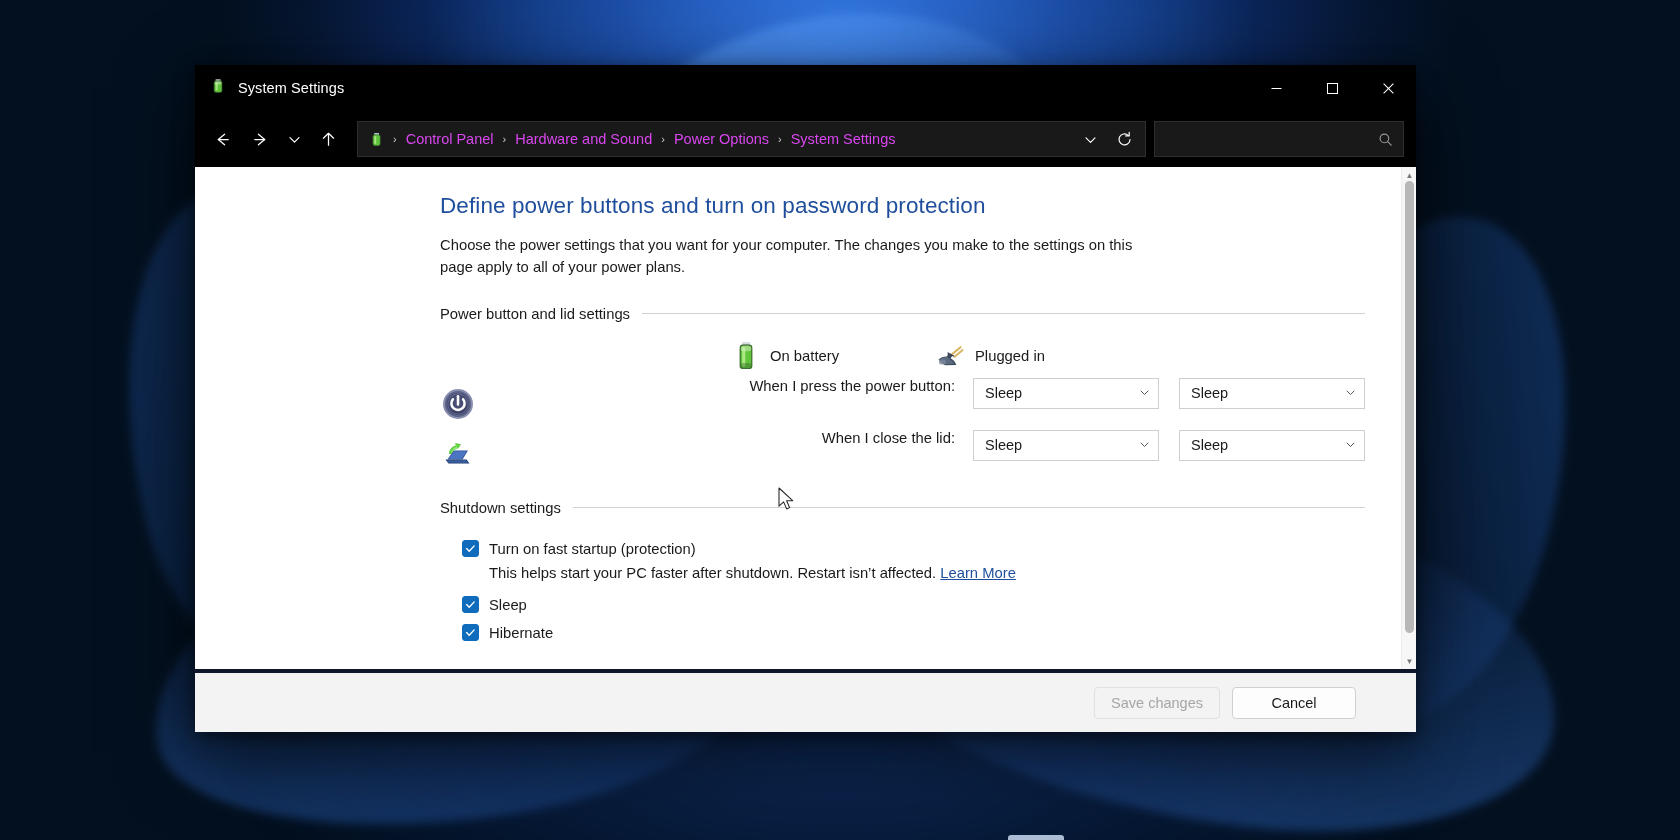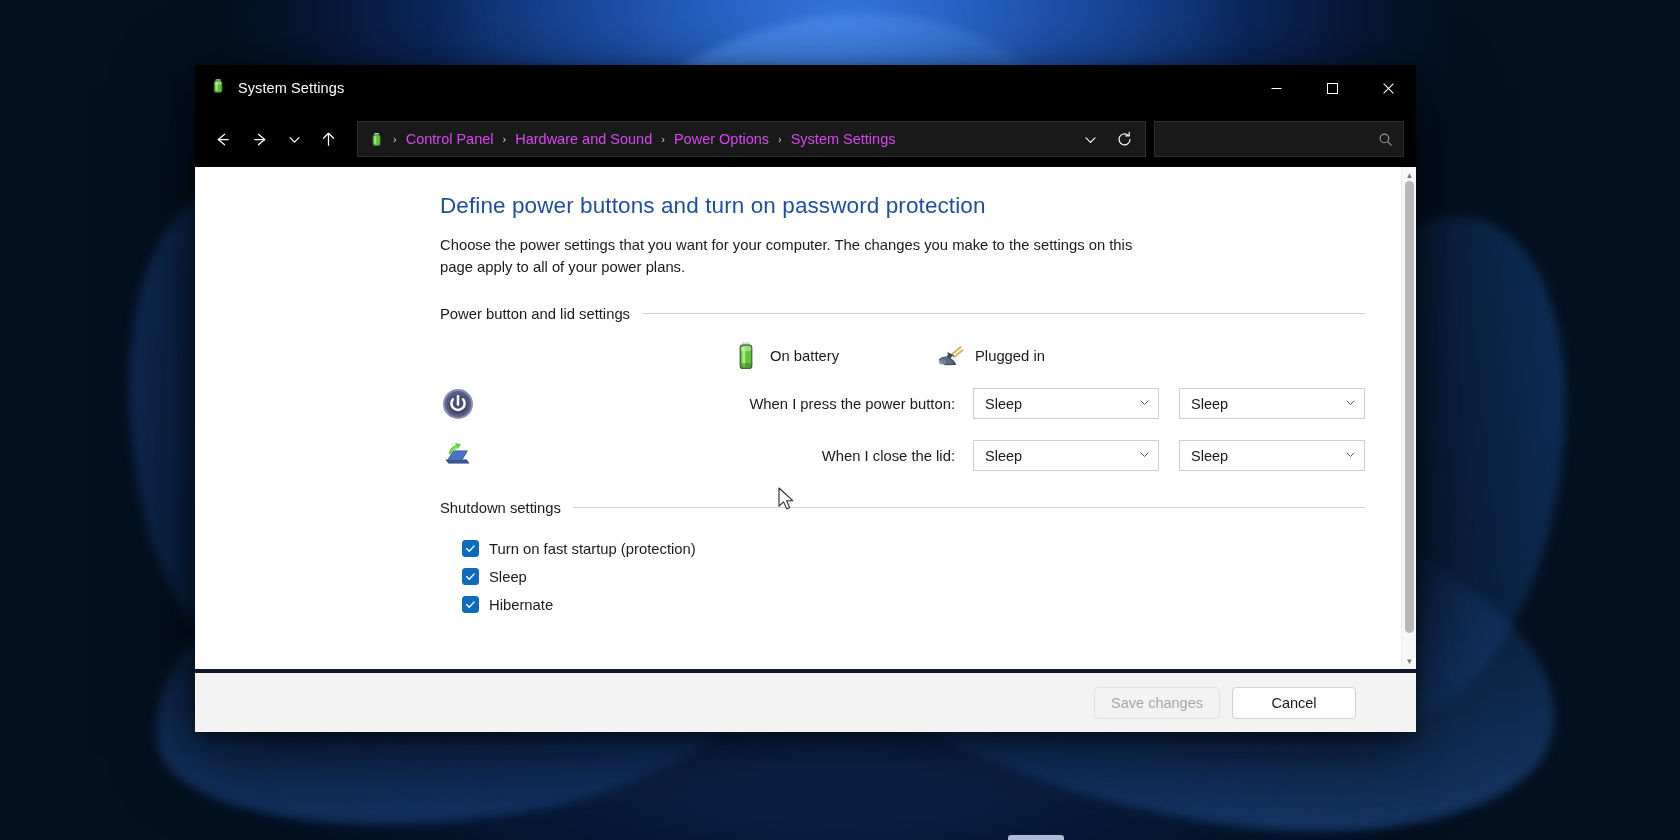--- a/index.html
+++ b/index.html
@@ -287,21 +287,20 @@
   }
   .col-item .clabel {
     color: #1a1a1a;
     font-size: 14.8px;
   }
   #col-battery { width: 203px; }
 
   
   .srow {
     display: flex;
-    align-items: center;
     height: 52px;
   }
   .srow-icon {
     width: 36px;
     display: flex;
     align-items: center;
     justify-content: center;
     flex: none;
   }
   .srow-label {
@@ -680,20 +679,21 @@
 
           <div class="citem">
             <div class="crow">
               <span class="cbox">
                 <svg width="11" height="11" viewBox="0 0 11 11">
                     <path d="M1.6 5.6 L4.2 8.2 L9.2 2.9" fill="none" stroke="#ffffff" stroke-width="1.35" stroke-linecap="round" stroke-linejoin="round"></path>
                   </svg>
               </span>
               <span class="clabel-txt">Turn on fast startup (protection)</span>
             </div>
+            <div class="csub"><span>This helps start your PC faster after shutdown. Restart isn’t affected. </span><a href="#">Learn More</a></div>
           </div>
 
           <div class="citem">
             <div class="crow">
               <span class="cbox">
                 <svg width="11" height="11" viewBox="0 0 11 11">
                     <path d="M1.6 5.6 L4.2 8.2 L9.2 2.9" fill="none" stroke="#ffffff" stroke-width="1.35" stroke-linecap="round" stroke-linejoin="round"></path>
                   </svg>
               </span>
               <span class="clabel-txt">Sleep</span>

